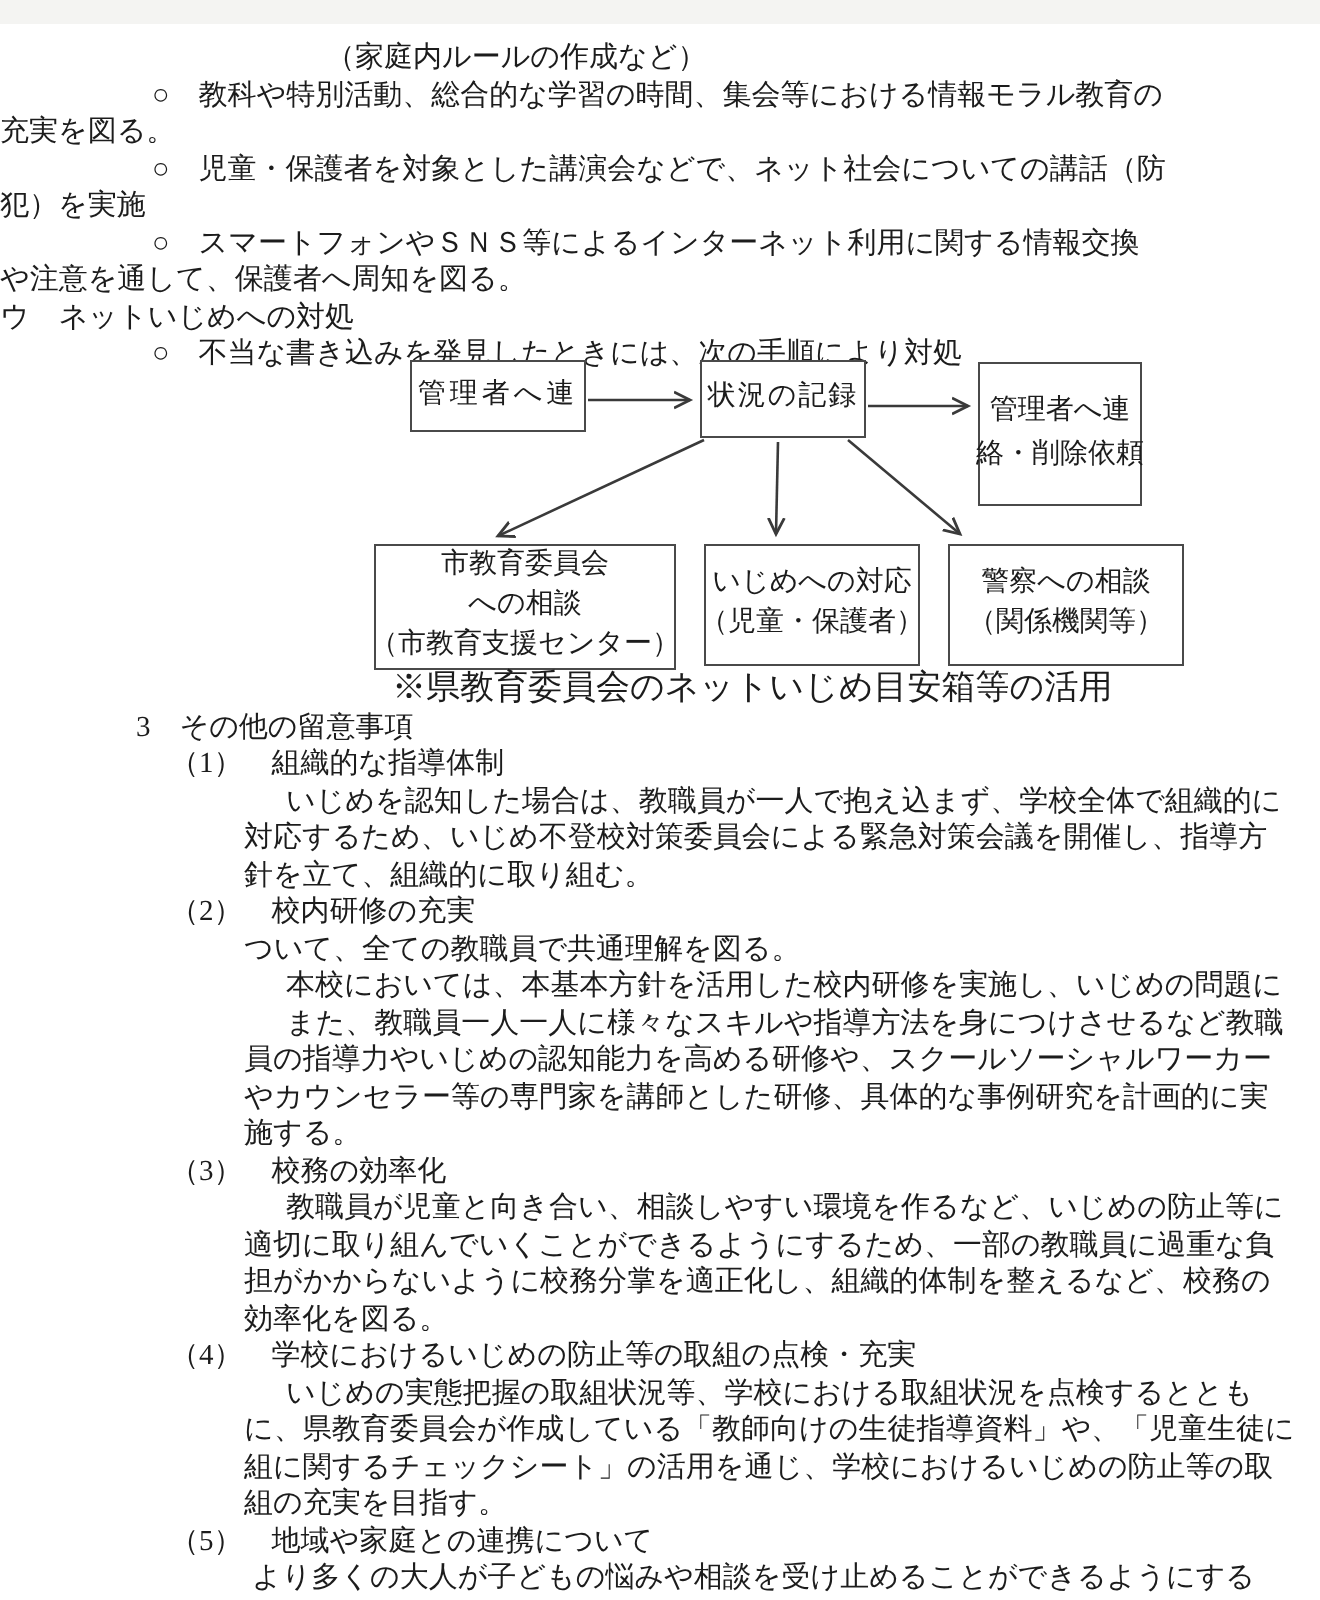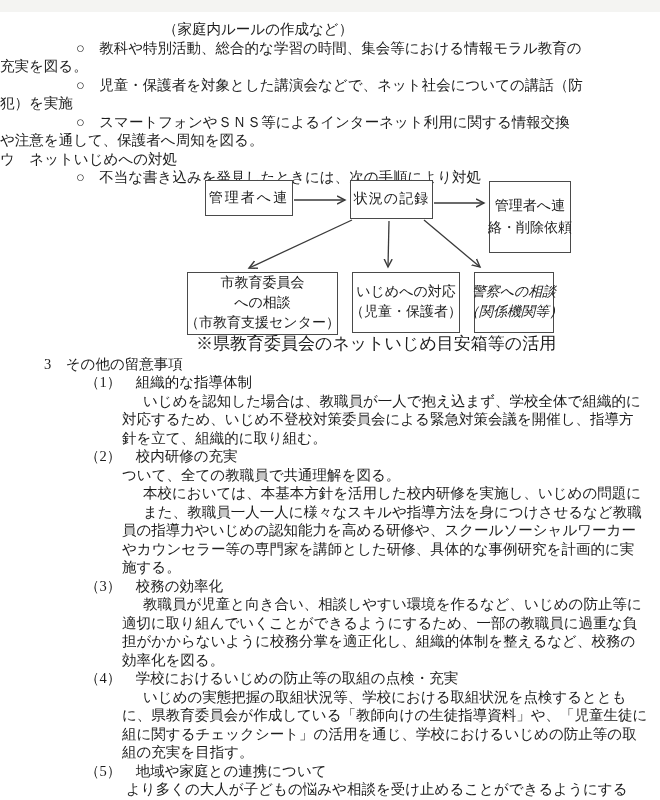--- a/index.html
+++ b/index.html
@@ -9,41 +9,41 @@
     padding-top:8px;
     font-family:"Liberation Serif","DejaVu Serif",serif;
     font-size:14.5px;color:#1c1c1c;
   }
   .ln{line-height:18.5px;height:18.5px;white-space:nowrap;}
   
   .L-paren {padding-left:163px;}
   .L-bullet{padding-left:76px;}
   .L-bcont {}
   .L-u     {}
-  .L-sec   {padding-left:44px;}
+  .L-sec   {padding-left:68px;}
   .L-num   {padding-left:85px;}
   .L-first {padding-left:143px;}
   .L-cont  {padding-left:122px;}
   .L-first5{padding-left:126px;}
 
   
   .flow{position:relative;height:175px;margin-top:-7px;}
   .fbox{
     position:absolute;border:1.4px solid #4a4a4a;background:#fff;
     display:flex;flex-direction:column;justify-content:center;align-items:center;
     font-size:14px;color:#1c1c1c;box-sizing:border-box;
   }
   .fbox div{white-space:nowrap;line-height:20px;text-align:center;}
   .fb-check {left:205px;top:0;   width:88px; height:36px;letter-spacing:2px;}
   .fb-record{left:350px;top:0;   width:83px; height:39px;letter-spacing:1px;}
   .fb-admin {left:489px;top:1px; width:82px; height:72px;}
   .fb-admin div{line-height:22px;}
   .fb-board {left:187px;top:92px;width:151px;height:63px;}
   .fb-resp  {left:352px;top:92px;width:108px;height:61px;}
-  .fb-police{left:474px;top:92px;width:80px; height:61px;font-style:italic;}
+  .fb-police{left:474px;top:92px;width:118px; height:61px;}
   .fsvg{position:absolute;left:0;top:0;width:660px;height:175px;}
   .fnote{position:absolute;left:196px;top:152px;white-space:nowrap;font-size:17px;}
 </style>
 </head>
 <body>
 
 <div class="page">
 
   <div class="ln L-paren">（家庭内ルールの作成など）</div>
   <div class="ln L-bullet">○　教科や特別活動、総合的な学習の時間、集会等における情報モラル教育の</div>

